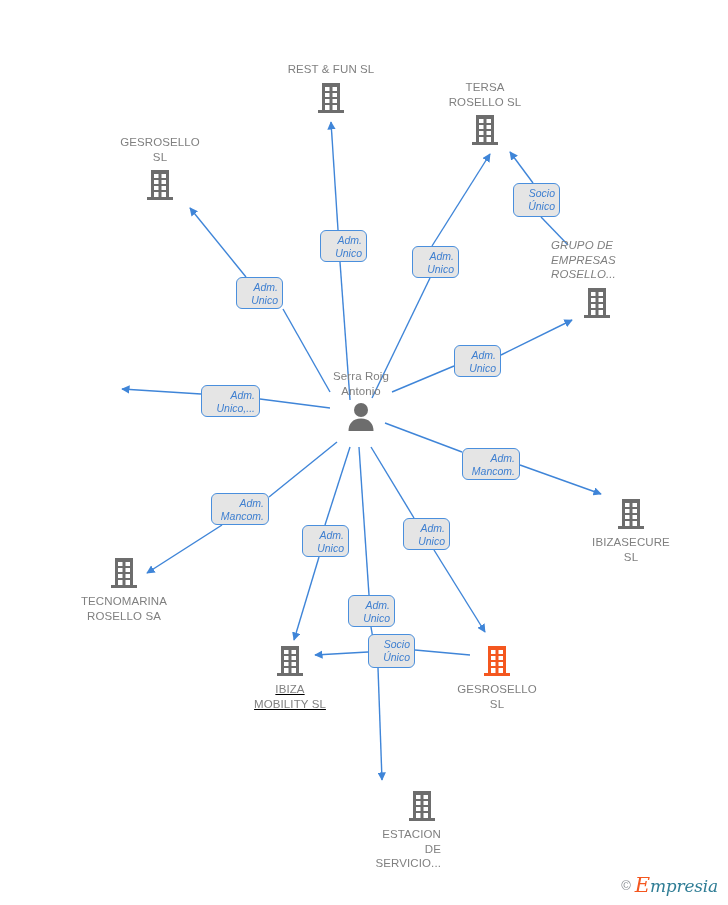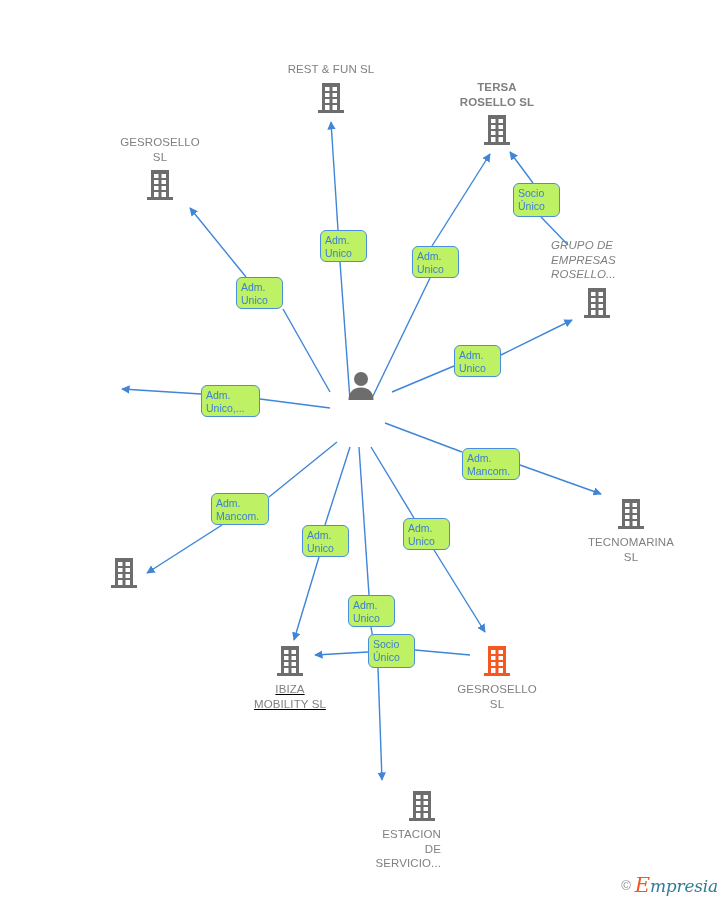--- a/index.html
+++ b/index.html
@@ -47,30 +47,31 @@
     letter-spacing: 0.1px;
     white-space: pre-line;
   }
   .node.label-top .node-label { margin-bottom: 2px; }
   .node.label-bottom .node-label { margin-top: 2px; }
   .node.label-left-align .node-label { text-align: left; padding-left: 14px; font-style: italic; }
 
   .edge-label {
     position: absolute;
     box-sizing: border-box;
-    background: #bef264;
+    background: #e5e5e5;
     border: 1.3px solid #4a8fdd;
     border-radius: 6px;
     color: #3e7fd0;
     font-size: 10.5px;
     line-height: 13px;
-    text-align: left;
+    text-align: right;
     padding: 3px 4px 4px 4px;
     white-space: pre-line;
     box-shadow: 0 0 0 0 rgba(0,0,0,0);
+    font-style: italic;
   }
   .watermark {
     position: absolute;
     right: 10px;
     bottom: 8px;
     display: flex;
     align-items: center;
     gap: 4px;
     font-size: 17px;
   }
@@ -158,21 +159,21 @@
             <rect x="13" y="20" width="4.5" height="4"></rect>
             <rect x="20.5" y="20" width="4.5" height="4"></rect>
             <rect x="13" y="26" width="4.5" height="5"></rect>
             <rect x="20.5" y="26" width="4.5" height="5"></rect>
           </g>
         </g>
       </svg>
     </span>
   </div>
 
-  <div class="node label-top" style="left:497px; top:80px;font-weight:bold;">
+  <div class="node label-top" style="left:485px; top:80px;">
     <span class="node-label">TERSA
 ROSELLO SL</span>
     <span class="icon-wrap">
       <svg width="38" height="38" viewBox="0 0 38 38">
         <g fill="#6d6d6d">
           <rect x="10" y="4" width="18" height="28"></rect>
           <rect x="6" y="31" width="26" height="3"></rect>
           <g fill="#ffffff">
             <rect x="13" y="8" width="4.5" height="4"></rect>
               <rect x="20.5" y="8" width="4.5" height="4"></rect>
@@ -230,20 +231,22 @@
             <rect x="13" y="26" width="4.5" height="5"></rect>
               <rect x="20.5" y="26" width="4.5" height="5"></rect>
           </g>
         </g>
       </svg>
     </span>
   </div>
 
 
   <div class="node label-top" style="left:361px; top:369px;">
+    <span class="node-label">Serra Roig
+Antonio</span>
     <span class="icon-wrap">
       <svg width="38" height="34" viewBox="0 0 38 34">
         <g fill="#6d6d6d">
           <circle cx="19" cy="10" r="7"></circle>
           <path d="M19 18.5 C10.5 18.5 6.5 24 6.5 31 L31.5 31 C31.5 24 27.5 18.5 19 18.5 Z"></path>
         </g>
       </svg>
     </span>
   </div>
 
@@ -259,43 +262,45 @@
             <rect x="13" y="14" width="4.5" height="4"></rect>
               <rect x="20.5" y="14" width="4.5" height="4"></rect>
             <rect x="13" y="20" width="4.5" height="4"></rect>
               <rect x="20.5" y="20" width="4.5" height="4"></rect>
             <rect x="13" y="26" width="4.5" height="5"></rect>
               <rect x="20.5" y="26" width="4.5" height="5"></rect>
           </g>
         </g>
       </svg>
     </span>
+    <span class="node-label">IBIZASECURE
+SL</span>
+  </div>
+
+  <div class="node label-bottom" style="left:124px; top:554px;">
+    <span class="icon-wrap">
+      <svg width="38" height="38" viewBox="0 0 38 38">
+        <g fill="#6d6d6d">
+          <rect x="10" y="4" width="18" height="28"></rect>
+          <rect x="6" y="31" width="26" height="3"></rect>
+          <g fill="#ffffff">
+            <rect x="13" y="8" width="4.5" height="4"></rect>
+              <rect x="20.5" y="8" width="4.5" height="4"></rect>
+            <rect x="13" y="14" width="4.5" height="4"></rect>
+              <rect x="20.5" y="14" width="4.5" height="4"></rect>
+            <rect x="13" y="20" width="4.5" height="4"></rect>
+              <rect x="20.5" y="20" width="4.5" height="4"></rect>
+            <rect x="13" y="26" width="4.5" height="5"></rect>
+              <rect x="20.5" y="26" width="4.5" height="5"></rect>
+          </g>
+        </g>
+      </svg>
+    </span>
     <span class="node-label">TECNOMARINA
-SL</span>
-  </div>
-
-  <div class="node label-bottom" style="left:124px; top:554px;">
-    <span class="icon-wrap">
-      <svg width="38" height="38" viewBox="0 0 38 38">
-        <g fill="#6d6d6d">
-          <rect x="10" y="4" width="18" height="28"></rect>
-          <rect x="6" y="31" width="26" height="3"></rect>
-          <g fill="#ffffff">
-            <rect x="13" y="8" width="4.5" height="4"></rect>
-              <rect x="20.5" y="8" width="4.5" height="4"></rect>
-            <rect x="13" y="14" width="4.5" height="4"></rect>
-              <rect x="20.5" y="14" width="4.5" height="4"></rect>
-            <rect x="13" y="20" width="4.5" height="4"></rect>
-              <rect x="20.5" y="20" width="4.5" height="4"></rect>
-            <rect x="13" y="26" width="4.5" height="5"></rect>
-              <rect x="20.5" y="26" width="4.5" height="5"></rect>
-          </g>
-        </g>
-      </svg>
-    </span>
+ROSELLO SA</span>
   </div>
 
   <div class="node label-bottom" style="left:290px; top:642px;text-decoration:underline;">
     <span class="icon-wrap">
       <svg width="38" height="38" viewBox="0 0 38 38">
         <g fill="#6d6d6d">
           <rect x="10" y="4" width="18" height="28"></rect>
           <rect x="6" y="31" width="26" height="3"></rect>
           <g fill="#ffffff">
             <rect x="13" y="8" width="4.5" height="4"></rect>

